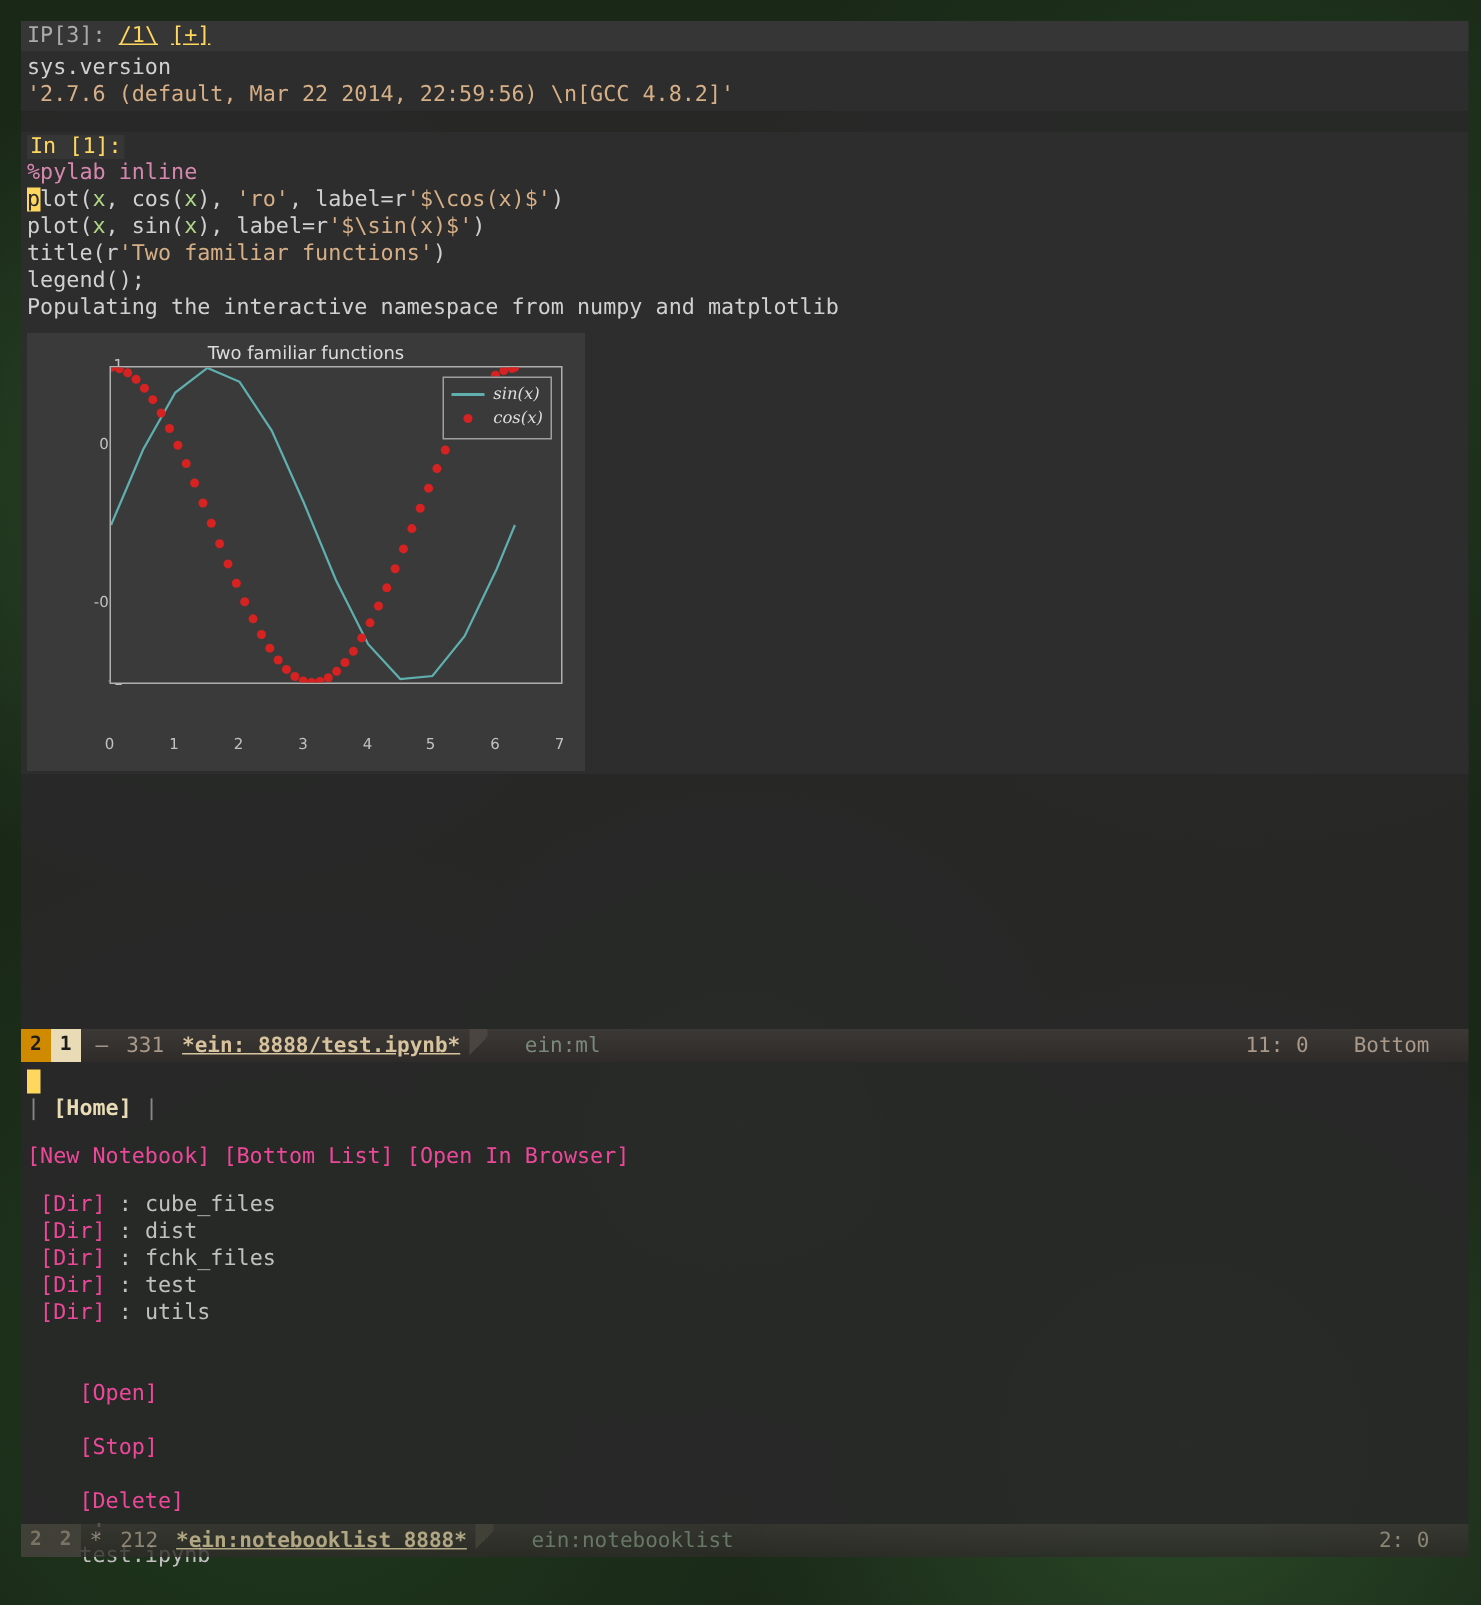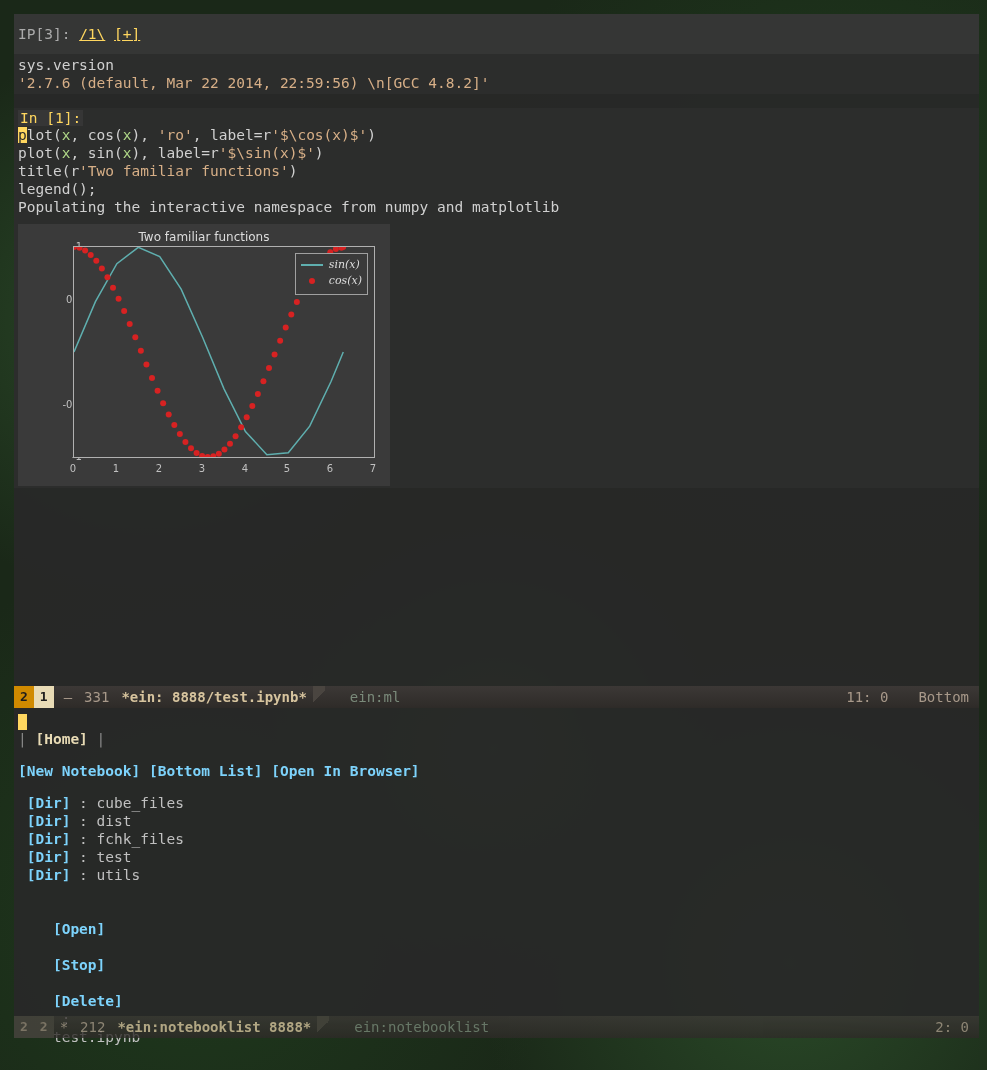--- a/index.html
+++ b/index.html
@@ -23,21 +23,21 @@
     background: rgba(40,40,40,0.92);
     margin: 14px 8px 0 14px;
     position: relative;
   }
   .pane-top {
     height: 672px;
   }
   .topbar {
     background: rgba(55,55,55,0.9);
     color: #ffd75f;
-    padding: 11px 4px;
+    padding: 1px 4px;
     height: 18px;
     line-height: 18px;
   }
   .topbar .muted { color: #aaa; }
   .topbar .sel { color: #ffd75f; text-decoration: underline; }
   .codeblock {
     background: rgba(45,45,45,0.9);
     padding: 2px 4px;
   }
   .prompt {
@@ -49,21 +49,21 @@
   .code-line { white-space: pre; line-height: 18px; }
   .s-mag { color: #d787af; }
   .s-var { color: #afd787; }
   .s-num { color: #d7af87; }
   .s-str { color: #d7af87; }
   .s-text { color: #d0d0d0; }
   .cursor { background: #ffd75f; color: #2a2a2a; }
   .chart-wrap {
     background: #3a3a3a;
     width: 372px;
-    height: 262px;
+    height: 292px;
     margin: 8px 0 0 0;
     position: relative;
   }
   .chart-title {
     color: #dcdcdc;
     font-family: "DejaVu Sans", sans-serif;
     font-size: 12px;
     position: absolute;
     top: 6px;
     left: 0;
@@ -131,34 +131,34 @@
   }
   .ml-badge.orange { background: #d08a00; color: #1c1c1c; }
   .ml-badge.cream  { background: #e8dbb5; color: #1c1c1c; margin-right:4px;}
   .ml-badge.dim { background: #4a4540; color: #938577; }
   .ml-sep {
     width: 12px; height: 100%;
     background: linear-gradient(135deg, #4a4540 50%, transparent 50%);
   }
   .ml-left { display:flex; align-items:center; height:100%; gap:0; }
   .ml-text { padding: 0 6px; }
-  .ml-buf { color: #d7c49e; font-weight:bold; }
+  .ml-buf { color: #d7c49e; font-weight:bold;text-decoration:underline; }
   .ml-mode { color: #7a8a7a; margin-left: 19px; }
-  .ml-right { margin-left:auto; padding-right:10px; color:#a8998a; display:flex; gap:30px;}
+  .ml-right { margin-left:auto; padding-right:26px; color:#a8998a; display:flex; gap:30px;}
   .pane-bottom {
     height: 300px;
     padding: 4px;
     background: rgba(40,40,40,0.92);
     margin: 0 8px 0 14px;
     color: #c0c0c0;
     line-height: 18px;
   }
   .nb-title { color: #c0c0c0; }
   .nb-cursor { background:#ffd75f; display:inline-block; width:9px; height:16px; vertical-align:middle;}
-  .nb-link { color: #7dd3fc; font-weight:bold; }
+  .nb-link { color: #ec4899; font-weight:normal; }
   .nb-home { color:#e8dbb5; font-weight:bold; }
   .nb-bar { color:#888; }
   .nb-entry { white-space:pre; }
 </style>
 </head>
 <body>
 
 <div class="pane pane-top">
   <div class="topbar">
     <span class="muted">IP[3]:</span>
@@ -168,20 +168,21 @@
 
   <div class="codeblock">
     <div class="code-line s-text">sys.version</div>
     <div class="code-line s-str">'2.7.6 (default, Mar 22 2014, 22:59:56) \n[GCC 4.8.2]'</div>
   </div>
 
   <div style="height:14px"></div>
 
   <div class="codeblock">
     <span class="prompt prompt-in">In [1]:</span>
+    <div class="code-line"><span class="s-mag">%pylab inline</span></div>
     <div class="code-line"><span class="cursor">p</span><span class="s-text">lot(</span><span class="s-var">x</span><span class="s-text">, cos(</span><span class="s-var">x</span><span class="s-text">), </span><span class="s-str">'ro'</span><span class="s-text">, label=r</span><span class="s-str">'$\cos(x)$'</span><span class="s-text">)</span></div>
     <div class="code-line"><span class="s-text">plot(</span><span class="s-var">x</span><span class="s-text">, sin(</span><span class="s-var">x</span><span class="s-text">), label=r</span><span class="s-str">'$\sin(x)$'</span><span class="s-text">)</span></div>
     <div class="code-line"><span class="s-text">title(r</span><span class="s-str">'Two familiar functions'</span><span class="s-text">)</span></div>
     <div class="code-line s-text">legend();</div>
     <div class="code-line s-text">Populating the interactive namespace from numpy and matplotlib</div>
 
     
     <div class="chart-wrap">
       <div class="chart-title">Two familiar functions</div>
 

